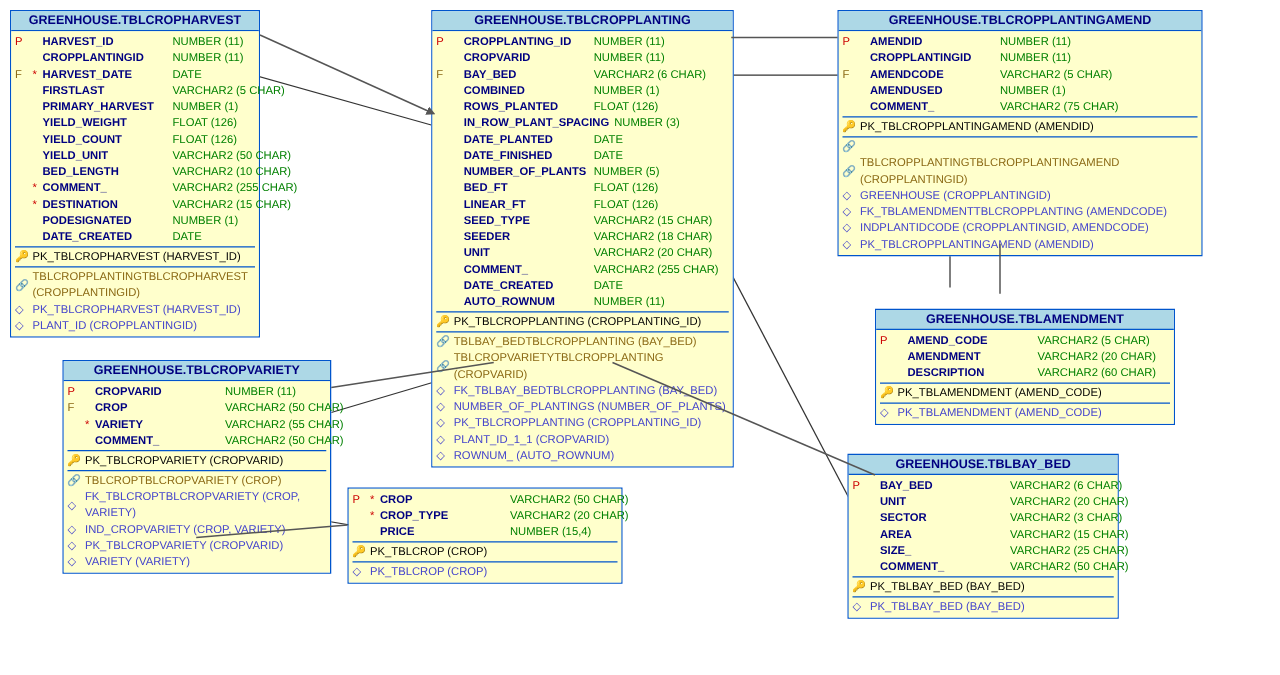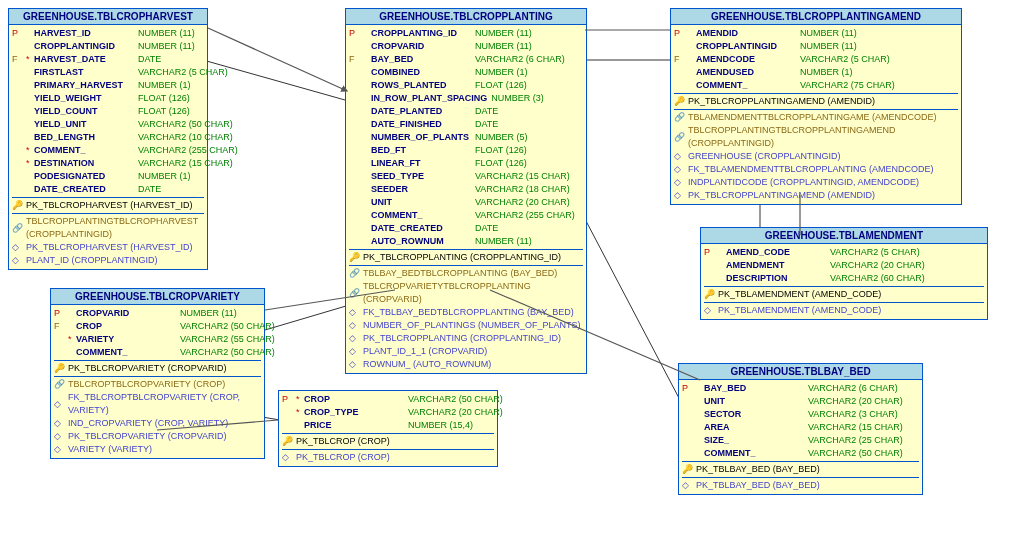--- a/index.html
+++ b/index.html
@@ -405,21 +405,20 @@
           <span class="col-type">VARCHAR2 (75 CHAR)</span>
         </div>
       <div class="table-section-divider"></div>
       <div class="index-row">
           <span class="index-icon">🔑</span>
           <span class="index-text">PK_TBLCROPPLANTINGAMEND (AMENDID)</span>
         </div>
       <div class="table-section-divider"></div>
       <div class="fk-row">
           <span class="fk-icon">🔗</span>
-          <span class="fk-text">TBLAMENDMENTTBLCROPPLANTINGAME (AMENDCODE)</span>
         </div>
       <div class="fk-row">
           <span class="fk-icon">🔗</span>
           <span class="fk-text">TBLCROPPLANTINGTBLCROPPLANTINGAMEND (CROPPLANTINGID)</span>
         </div>
       <div class="fk-row">
           <span class="fk-icon" style="color:#4444cc">◇</span>
           <span class="fk-text" style="color:#4444cc">GREENHOUSE (CROPPLANTINGID)</span>
         </div>
       <div class="fk-row">
@@ -430,21 +429,21 @@
           <span class="fk-icon" style="color:#4444cc">◇</span>
           <span class="fk-text" style="color:#4444cc">INDPLANTIDCODE (CROPPLANTINGID, AMENDCODE)</span>
         </div>
       <div class="fk-row">
           <span class="fk-icon" style="color:#4444cc">◇</span>
           <span class="fk-text" style="color:#4444cc">PK_TBLCROPPLANTINGAMEND (AMENDID)</span>
         </div>
     </div>
   </div>
 
-  <div class="table-box" style="left:700px;top:227px;width:288px;">
+  <div class="table-box" style="left:700px;top:247px;width:240px;">
     <div class="table-title">GREENHOUSE.TBLAMENDMENT</div>
     <div class="table-body">
       <div class="table-row">
           <span class="col-key row-p">P</span>
           <span class="col-asterisk"></span>
           <span class="col-name">AMEND_CODE</span>
           <span class="col-type">VARCHAR2 (5 CHAR)</span>
         </div>
       <div class="table-row">
           <span class="col-key"></span>
@@ -553,21 +552,21 @@
           <span class="index-text">PK_TBLCROP (CROP)</span>
         </div>
       <div class="table-section-divider"></div>
       <div class="fk-row">
           <span class="fk-icon" style="color:#4444cc">◇</span>
           <span class="fk-text" style="color:#4444cc">PK_TBLCROP (CROP)</span>
         </div>
     </div>
   </div>
 
-  <div class="table-box" style="left:678px;top:363px;width:245px;">
+  <div class="table-box" style="left:678px;top:363px;width:217px;">
     <div class="table-title">GREENHOUSE.TBLBAY_BED</div>
     <div class="table-body">
       <div class="table-row">
           <span class="col-key row-p">P</span>
           <span class="col-asterisk"></span>
           <span class="col-name">BAY_BED</span>
           <span class="col-type">VARCHAR2 (6 CHAR)</span>
         </div>
       <div class="table-row">
           <span class="col-key"></span>

